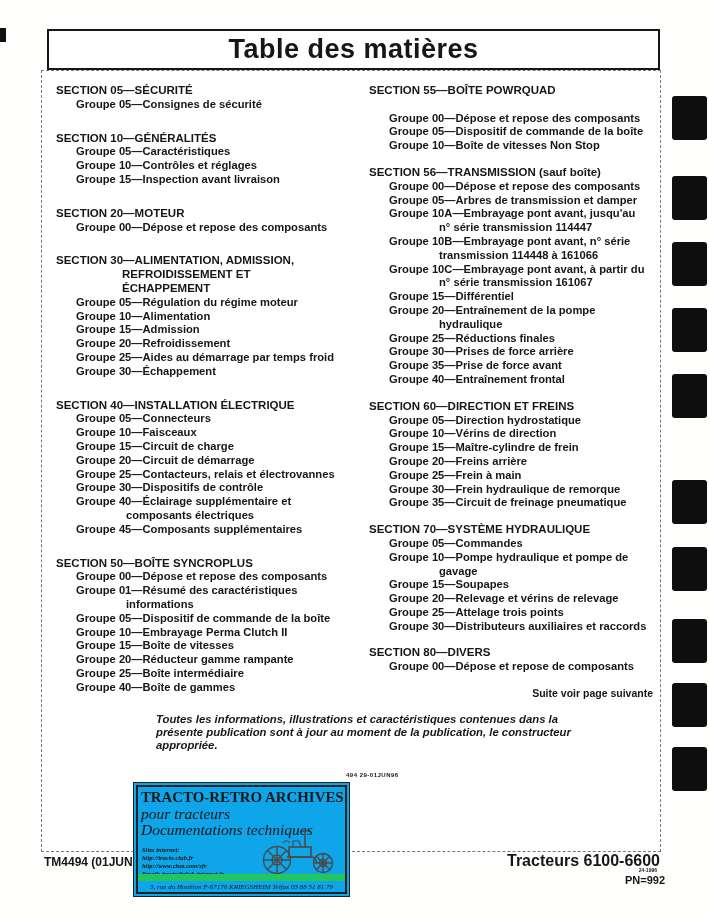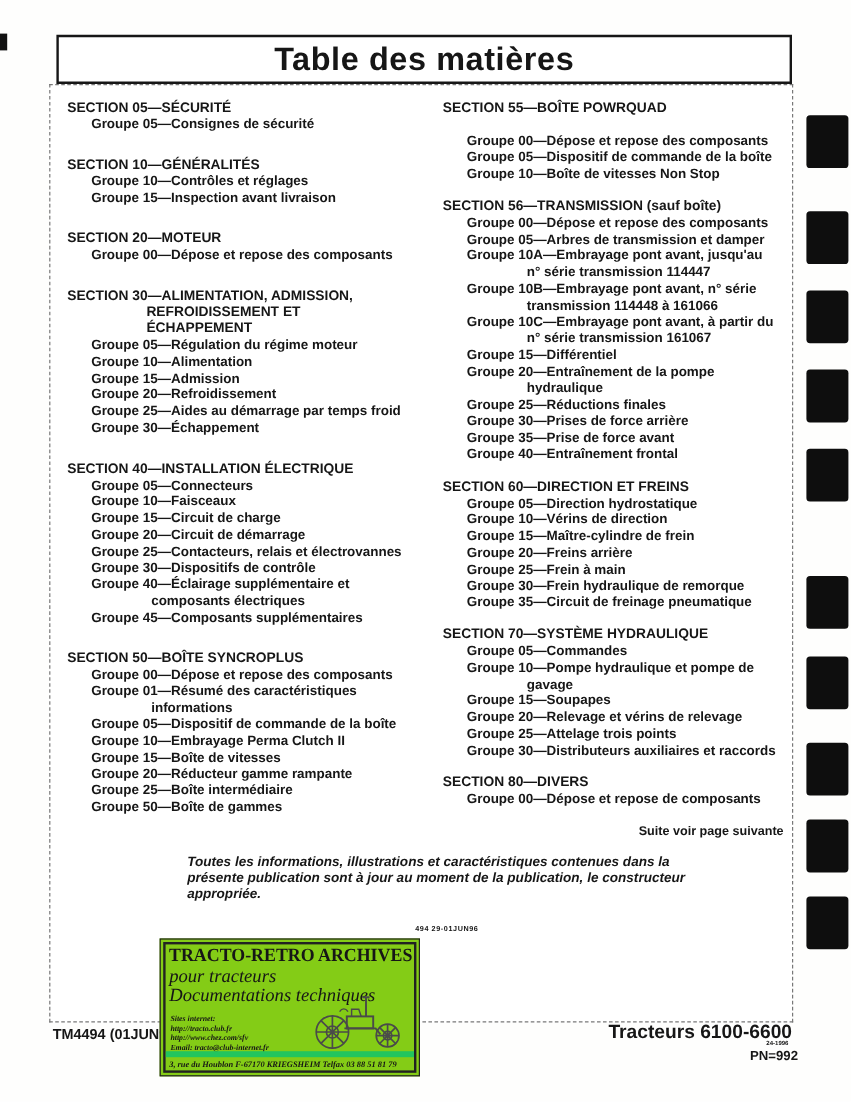--- a/index.html
+++ b/index.html
@@ -35,35 +35,35 @@
   .gap{height:13.8px;}
   .suite{position:absolute;right:7px;top:616px;font-weight:bold;font-size:10.5px;}
   .disclaimer{
     position:absolute;left:114px;top:642px;width:424px;
     font-style:italic;font-weight:bold;font-size:11.3px;line-height:13.2px;
   }
   .doc-code{position:absolute;left:304px;top:701px;font-size:6px;font-weight:bold;letter-spacing:.5px;}
   
   .stamp{
     position:absolute;left:133px;top:782px;width:217px;height:115px;
-    background:#84cc16;border:1px solid #222;padding:2px;box-sizing:border-box;z-index:6;
+    background:#0ea5e9;border:1px solid #222;padding:2px;box-sizing:border-box;z-index:6;
   }
   .stamp-inner{
     border:2px solid #222;width:100%;height:100%;box-sizing:border-box;position:relative;
     font-family:"Liberation Serif", serif;overflow:hidden;
   }
   .stamp-title{font-size:15.5px;font-weight:bold;white-space:nowrap;padding:1px 3px 0;
     transform:scaleX(.96);transform-origin:left;}
   .stamp-sub{font-style:italic;font-size:15.5px;line-height:16px;padding:0 3px;white-space:nowrap;}
   .stamp-small{position:absolute;left:4px;top:59px;font-size:6.5px;font-style:italic;
     font-weight:bold;line-height:8px;}
   .stamp-tractor{position:absolute;right:2px;top:36px;}
   .stamp-address{
-    position:absolute;left:0;right:0;bottom:0;border-top:5px solid #22c55e;
-    font-style:italic;font-size:7px;padding:2px 3px 1px;white-space:nowrap;font-weight:bold;
+    position:absolute;left:0;right:0;bottom:0;border-top:7px solid #22c55e;
+    font-style:italic;font-size:7px;padding:2px 3px 1px;white-space:nowrap;text-align:center;
   }
   
   .footer-doc{position:absolute;left:44px;top:855px;font-weight:bold;font-size:12px;z-index:1;white-space:nowrap;}
   .footer-page{position:absolute;left:346px;top:854px;font-weight:bold;font-size:12px;}
   .footer-model{position:absolute;right:49px;top:852px;font-weight:bold;font-size:16px;}
   .footer-code{position:absolute;right:52px;top:867px;font-weight:bold;font-size:5px;}
   .footer-pn{position:absolute;right:44px;top:874px;font-weight:bold;font-size:11px;}
   
   .tab{position:absolute;right:2px;width:35px;height:44px;background:#0e0e0e;border-radius:3px;}
   .artifact{position:absolute;background:#111;}
@@ -78,20 +78,21 @@
 </div>
 
 <div class="content-box">
   <div class="toc-col col-left" id="col-left">
       <div class="toc-section">
         <div class="sec-title">SECTION 05—SÉCURITÉ</div>
         <div class="grp-line">Groupe 05—Consignes de sécurité</div>
       </div>
       <div class="toc-section">
         <div class="sec-title">SECTION 10—GÉNÉRALITÉS</div>
+        <div class="grp-line">Groupe 05—Caractéristiques</div>
         <div class="grp-line">Groupe 10—Contrôles et réglages</div>
         <div class="grp-line">Groupe 15—Inspection avant livraison</div>
       </div>
       <div class="toc-section">
         <div class="sec-title">SECTION 20—MOTEUR</div>
         <div class="grp-line">Groupe 00—Dépose et repose des composants</div>
       </div>
       <div class="toc-section">
         <div class="sec-title">SECTION 30—ALIMENTATION, ADMISSION,</div>
         <div class="sec-title cont">REFROIDISSEMENT ET</div>
@@ -118,21 +119,21 @@
       <div class="toc-section">
         <div class="sec-title">SECTION 50—BOÎTE SYNCROPLUS</div>
         <div class="grp-line">Groupe 00—Dépose et repose des composants</div>
         <div class="grp-line">Groupe 01—Résumé des caractéristiques</div>
         <div class="grp-line cont">informations</div>
         <div class="grp-line">Groupe 05—Dispositif de commande de la boîte</div>
         <div class="grp-line">Groupe 10—Embrayage Perma Clutch II</div>
         <div class="grp-line">Groupe 15—Boîte de vitesses</div>
         <div class="grp-line">Groupe 20—Réducteur gamme rampante</div>
         <div class="grp-line">Groupe 25—Boîte intermédiaire</div>
-        <div class="grp-line">Groupe 50—Boîte de gammes</div>
+        <div class="grp-line">Groupe 40—Boîte de gammes</div>
       </div>
     </div>
   <div class="toc-col col-right" id="col-right">
       <div class="toc-section">
         <div class="sec-title">SECTION 55—BOÎTE POWRQUAD</div>
         <div class="gap"></div>
         <div class="grp-line">Groupe 00—Dépose et repose des composants</div>
         <div class="grp-line">Groupe 05—Dispositif de commande de la boîte</div>
         <div class="grp-line">Groupe 10—Boîte de vitesses Non Stop</div>
       </div>

